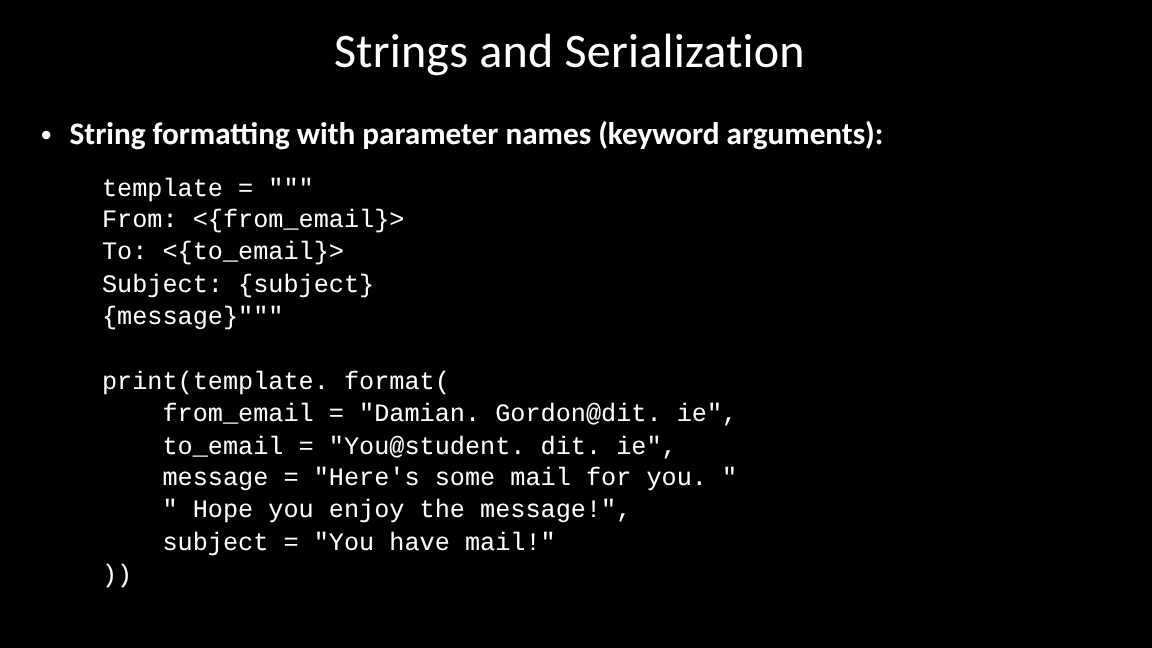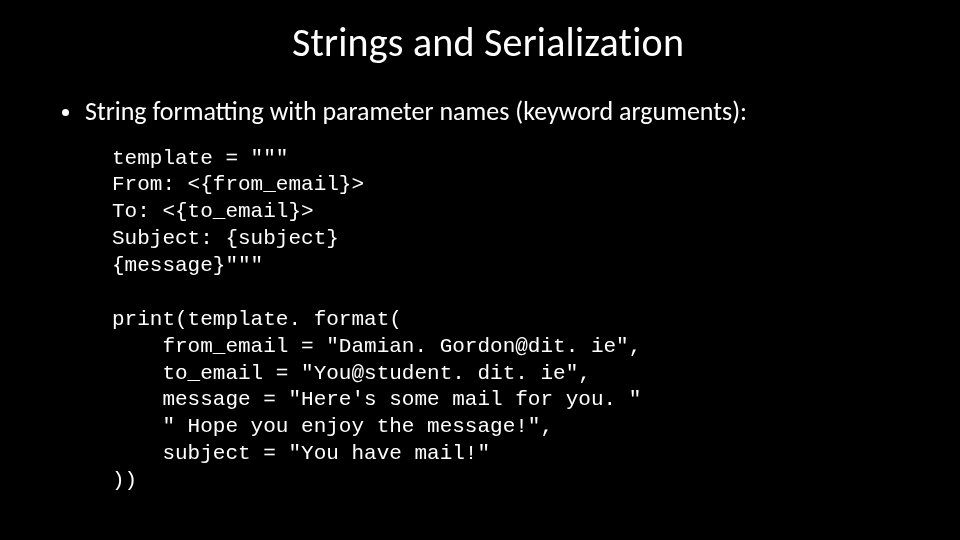--- a/index.html
+++ b/index.html
@@ -9,21 +9,21 @@
     height: 540px;
     background: #000000;
     color: #ffffff;
     font-family: Calibri, "Segoe UI", Arial, sans-serif;
     overflow: hidden;
   }
   .slide {
     width: 960px;
     height: 540px;
     box-sizing: border-box;
-    padding: 18px 40px 30px 56px;
+    padding: 18px 40px 30px 29px;
     border-radius: 21px;
   }
   .title {
     text-align: center;
     font-size: 40px;
     font-weight: 400;
     margin: 0 0 28px 0;
     letter-spacing: 0.2px;
   }
   .bullet-row {
@@ -37,21 +37,21 @@
     width: 7px;
     height: 7px;
     background: #ffffff;
     border-radius: 50%;
     margin-top: 14px;
     margin-right: 16px;
     flex: 0 0 auto;
   }
   .bullet-text {
     line-height: 1.25;
-    font-weight: 400;
+    font-weight: 700;
   }
   .code {
     font-family: "Courier New", Courier, monospace;
     font-size: 21px;
     line-height: 1.28;
     white-space: pre;
     padding-left: 56px;
   }
 </style>
 </head>

